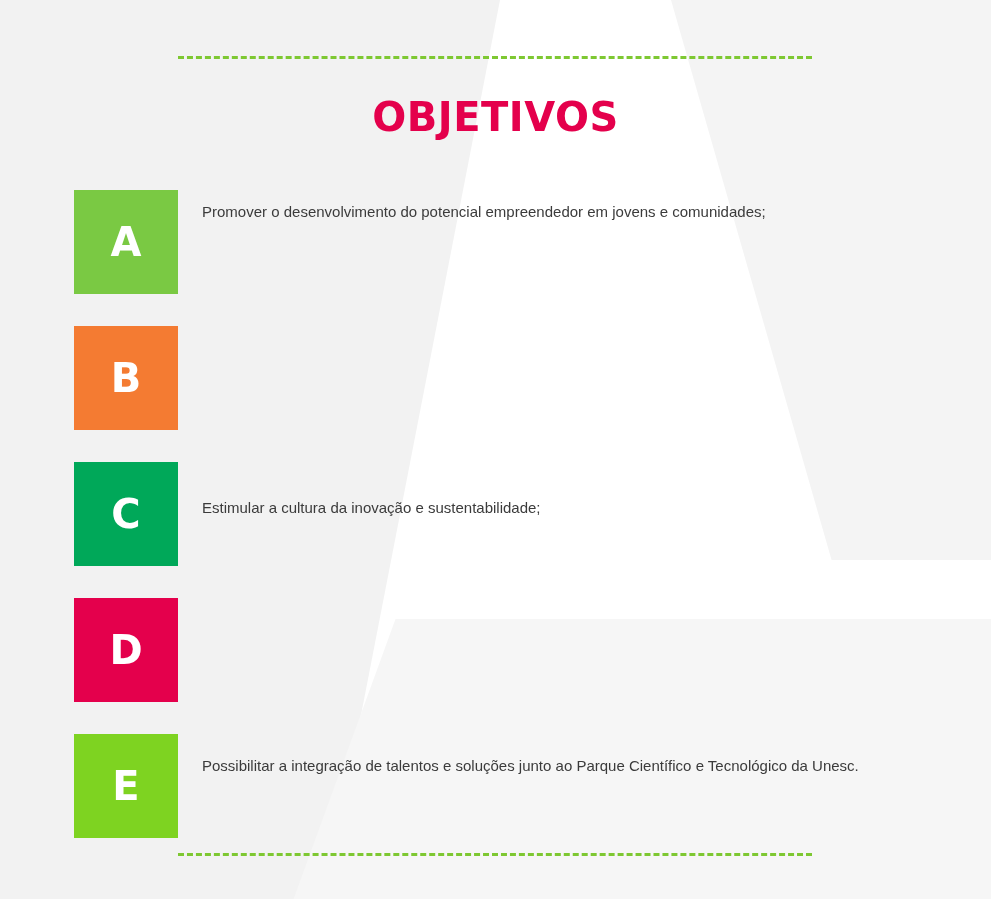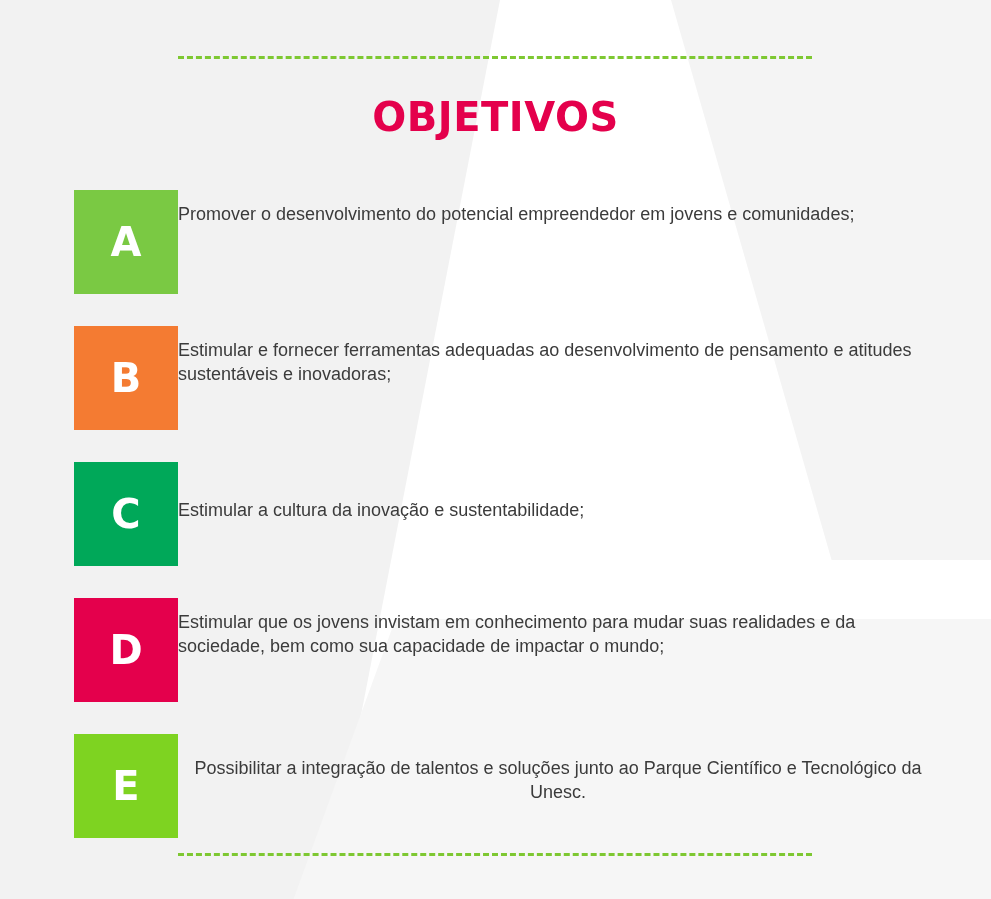--- a/index.html
+++ b/index.html
@@ -108,28 +108,29 @@
     justify-content: center;
     color: #ffffff;
     font-family: "DejaVu Sans", sans-serif;
     font-weight: bold;
     font-size: 40px;
     line-height: 1;
   }
 
   .row-text {
     flex: 1 1 auto;
+    margin-left: 24px;
     color: #3b3b3b;
-    font-size: 18px;
+    font-size: 15px;
     line-height: 1.35;
     padding-top: 12px;
     max-width: 760px;
   }
   .row.compact .row-text { padding-top: 36px; }
-  .row.mid .row-text { padding-top: 22px; text-align: center; }
+  .row.mid .row-text { padding-top: 22px; }
 </style>
 </head>
 <body>
 
 <div class="bg-layer">
   <div class="bg-shape-1"></div>
   <div class="bg-shape-2"></div>
   <div class="bg-shape-3"></div>
 </div>
 
@@ -141,31 +142,29 @@
 
   <div class="list">
 
     <div class="row">
       <div class="badge" style="background-color: rgb(122, 201, 67);">A</div>
       <div class="row-text" style="color: rgb(59, 59, 59);">Promover o desenvolvimento do potencial empreendedor em jovens e comunidades;</div>
     </div>
 
     <div class="row">
       <div class="badge" style="background-color: rgb(244, 123, 50);">B</div>
-      <div class="row-text" style="color: rgb(59, 59, 59);">Estimular e fornecer ferramentas adequadas ao desenvolvimento de pensamento e atitudes sustentáveis e inovadoras;</div>
     </div>
 
     <div class="row compact">
       <div class="badge" style="background-color: rgb(0, 168, 89);">C</div>
       <div class="row-text" style="color: rgb(59, 59, 59);">Estimular a cultura da inovação e sustentabilidade;</div>
     </div>
 
     <div class="row">
       <div class="badge" style="background-color: rgb(228, 0, 76);">D</div>
-      <div class="row-text" style="color: rgb(59, 59, 59);">Estimular que os jovens invistam em conhecimento para mudar suas realidades e da sociedade, bem como sua capacidade de impactar o mundo;</div>
     </div>
 
     <div class="row mid">
       <div class="badge" style="background-color: rgb(126, 211, 33);">E</div>
       <div class="row-text" style="color: rgb(59, 59, 59);">Possibilitar a integração de talentos e soluções junto ao Parque Científico e Tecnológico da Unesc.</div>
     </div>
 
   </div>
 
   <div class="divider divider-bottom" style="border-top-color: rgb(126, 200, 50);"></div>

